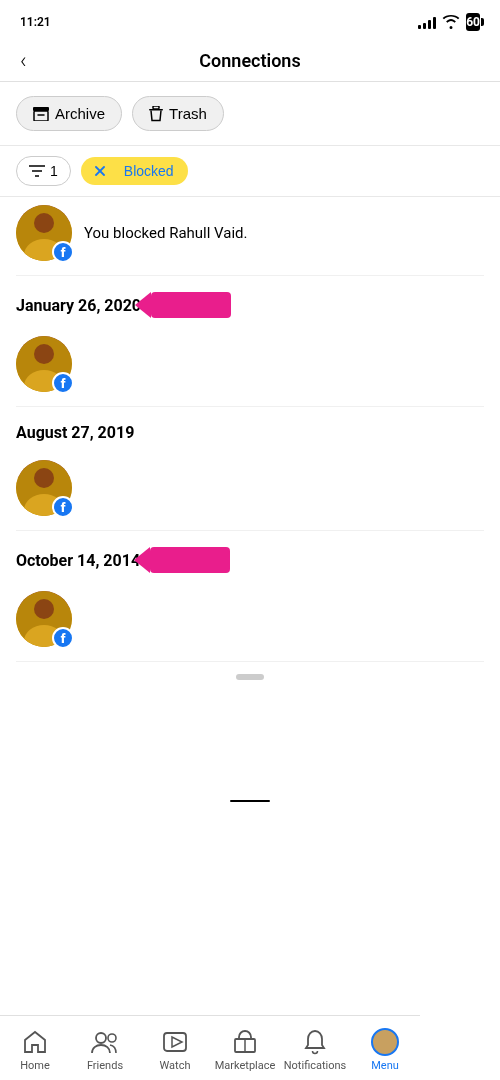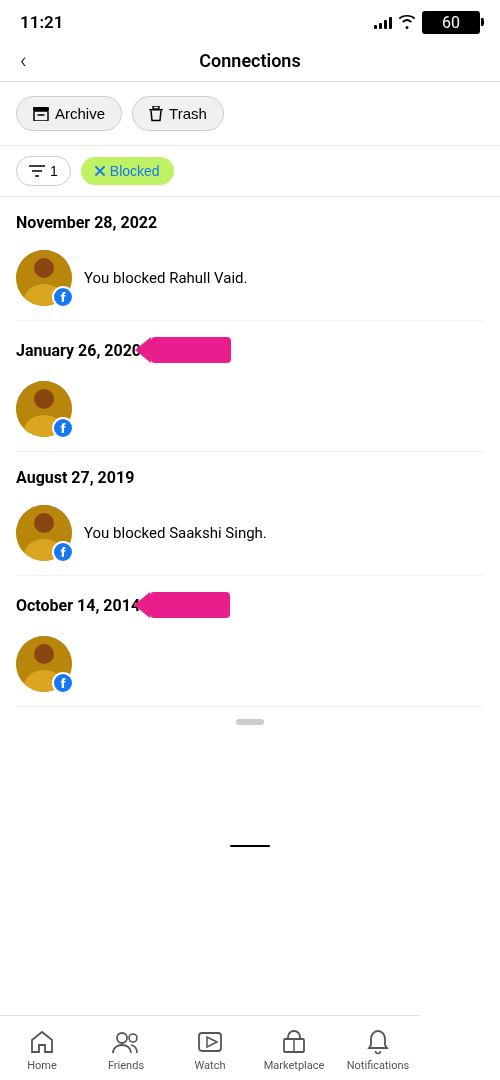--- a/index.html
+++ b/index.html
@@ -14,21 +14,21 @@
 
     
     .status-bar {
       display: flex;
       justify-content: space-between;
       align-items: center;
       padding: 8px 20px 4px;
       height: 40px;
     }
     .status-time {
-      font-size: 17px;
+      font-size: 12px;
       font-weight: 600;
       color: #000;
     }
     .status-icons {
       display: flex;
       align-items: center;
       gap: 6px;
     }
     .signal-bars {
       display: flex;
@@ -44,23 +44,23 @@
     .signal-bars span:nth-child(1) { height: 4px; }
     .signal-bars span:nth-child(2) { height: 6px; }
     .signal-bars span:nth-child(3) { height: 9px; }
     .signal-bars span:nth-child(4) { height: 12px; }
     .wifi-icon {
       font-size: 14px;
     }
     .battery {
       background: #000;
       border-radius: 3px;
-      padding: 2px 20px;
-      font-size: 16px;
-      font-weight: 400;
+      padding: 2px 0;
+      font-size: 12px;
+      font-weight: 700;
       color: #fff;
       position: relative;
     }
     .battery::after {
       content: '';
       position: absolute;
       right: -4px;
       top: 50%;
       transform: translateY(-50%);
       width: 3px;
@@ -131,24 +131,24 @@
       border: 1px solid #ccc;
       background: #fff;
       font-size: 14px;
       font-weight: 500;
       color: #000;
       cursor: pointer;
     }
     .active-tag {
       display: flex;
       align-items: center;
-      gap: 5px;
+      gap: 19px;
       padding: 6px 14px;
       border-radius: 20px;
-      background: #bef264;
+      background: #fde047;
       border: none;
       font-size: 14px;
       font-weight: 500;
       color: #1877f2;
       cursor: pointer;
     }
 
     
     .content {
       padding: 0 16px;
@@ -356,23 +356,20 @@
     <svg width="10" height="10" viewBox="0 0 10 10" fill="none">
       <line x1="1" y1="1" x2="9" y2="9" stroke="#1877f2" stroke-width="1.8" stroke-linecap="round"></line>
       <line x1="9" y1="1" x2="1" y2="9" stroke="#1877f2" stroke-width="1.8" stroke-linecap="round"></line>
     </svg>
     <span>Blocked</span>
   </button>
 </div>
 
 <div class="content">
 
-  <div class="date-header">
-    <span>November 28, 2022</span>
-  </div>
   <div class="connection-item">
     <div class="avatar-wrapper">
       <div class="avatar-person">
 
         <svg width="56" height="56" viewBox="0 0 56 56">
           <circle cx="28" cy="28" r="28" fill="#b8860b"></circle>
           <circle cx="28" cy="18" r="10" fill="#8B4513"></circle>
           <ellipse cx="28" cy="50" rx="20" ry="16" fill="#DAA520"></ellipse>
         </svg>
       </div>
@@ -405,21 +402,20 @@
     <div class="avatar-wrapper">
       <div class="avatar-person">
         <svg width="56" height="56" viewBox="0 0 56 56">
           <circle cx="28" cy="28" r="28" fill="#b8860b"></circle>
           <circle cx="28" cy="18" r="10" fill="#8B4513"></circle>
           <ellipse cx="28" cy="50" rx="20" ry="16" fill="#DAA520"></ellipse>
         </svg>
       </div>
       <div class="fb-badge">f</div>
     </div>
-    <span class="connection-text">You blocked Saakshi Singh.</span>
   </div>
 
   <div class="date-header">
     <span>October 14, 2014</span>
     <span class="arrow-indicator"></span>
   </div>
   <div class="connection-item">
     <div class="avatar-wrapper">
       <div class="avatar-person">
         <svg width="56" height="56" viewBox="0 0 56 56">
@@ -486,16 +482,22 @@
   <div class="nav-item">
     <div class="nav-icon">
       <svg width="24" height="26" viewBox="0 0 24 26" fill="none">
         <path d="M12 2C8 2 5 5.5 5 10v6l-2 3h18l-2-3v-6c0-4.5-3-8-7-8z" stroke="#555" stroke-width="1.8" fill="none"></path>
         <path d="M9.5 22a2.5 2.5 0 005 0" stroke="#555" stroke-width="1.5" fill="none"></path>
       </svg>
     </div>
     <span class="nav-label">Notifications</span>
   </div>
 
+  <div class="nav-item active">
+    <div class="nav-icon">
+      <div class="nav-avatar"></div>
+    </div>
+    <span class="nav-label" style="color:#1877f2;">Menu</span>
+  </div>
 
 </nav>
 
 <div class="home-line"></div>
 
 </body></html>

